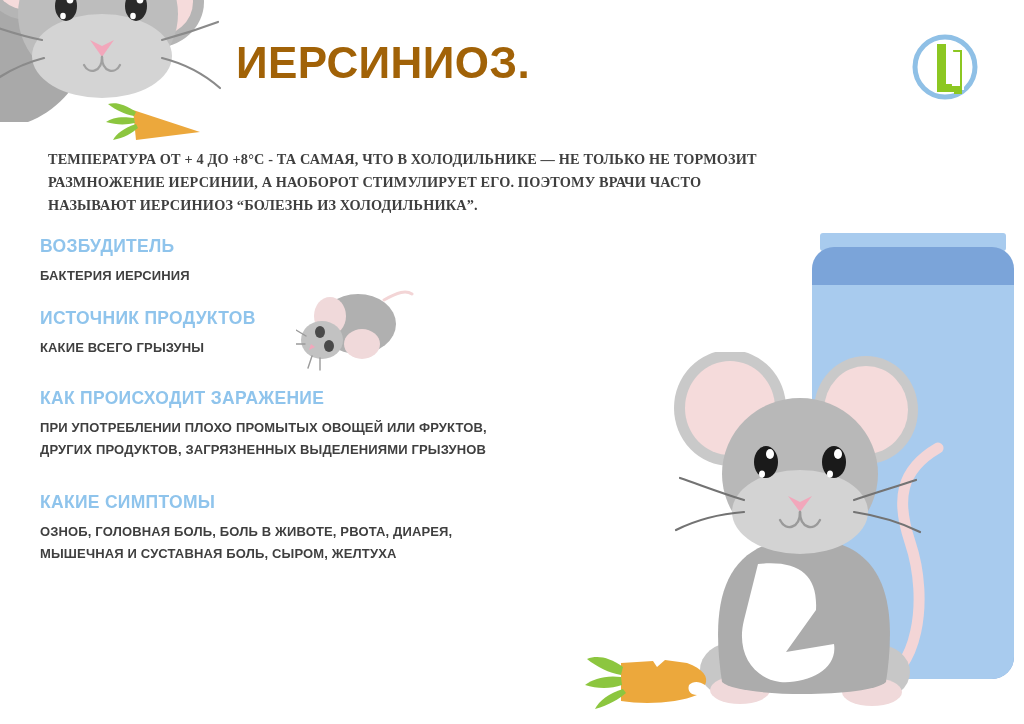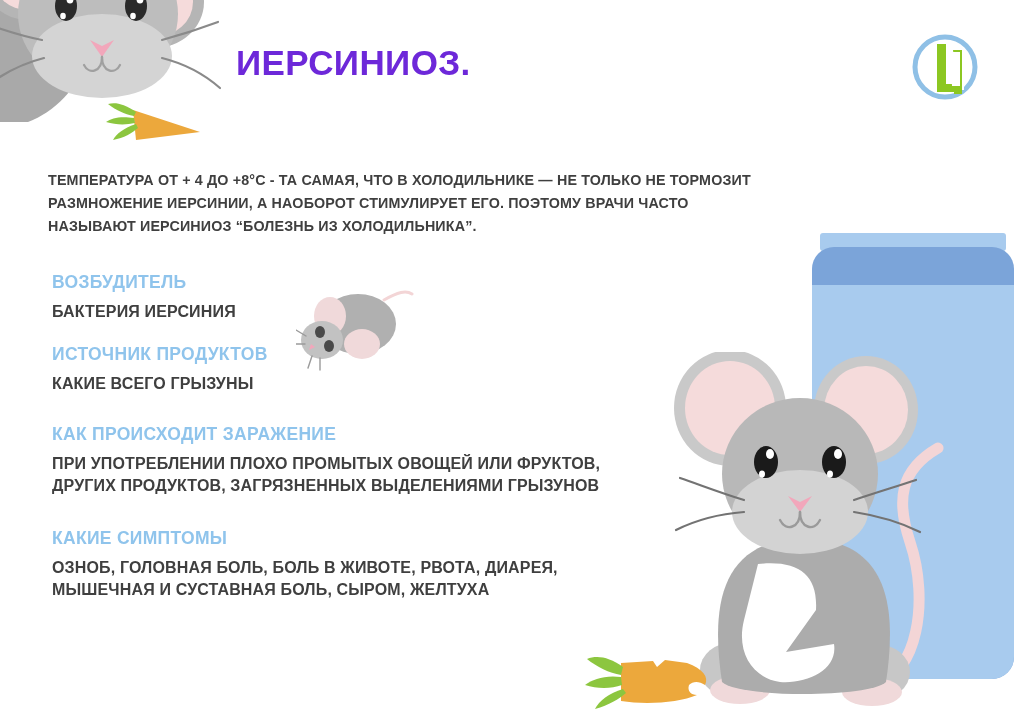--- a/index.html
+++ b/index.html
@@ -38,63 +38,63 @@
   }
 
   
   #title {
     position: absolute;
     left: 236px;
     top: 41px;
     width: 660px;
   }
   #title .line {
-    color: #6d28d9;
-    font-size: 35px;
+    color: #a16207;
+    font-size: 44px;
     font-weight: bold;
     letter-spacing: 0.4px;
     line-height: 44px;
     white-space: nowrap;
   }
 
   #intro {
     position: absolute;
     left: 48px;
-    top: 169px;
+    top: 148px;
     width: 900px;
+    font-family: Liberation Serif, serif;
   }
   #intro .line {
     color: #3f3f3f;
     font-size: 14.3px;
     font-weight: bold;
     line-height: 23px;
     letter-spacing: 0.15px;
     white-space: nowrap;
   }
 
   #sections {
     position: absolute;
-    left: 52px;
+    left: 40px;
     top: 234px;
     width: 660px;
-    margin-top: 36px;
   }
   .section { margin-bottom: 20px; }
   .section-heading {
     color: #8fc4ec;
     font-size: 17.5px;
     font-weight: bold;
     letter-spacing: 0.3px;
     line-height: 24px;
     margin-bottom: 7px;
     white-space: nowrap;
   }
   .section-body .line {
     color: #3f3f3f;
-    font-size: 16px;
+    font-size: 13px;
     font-weight: bold;
     line-height: 22px;
     letter-spacing: 0.15px;
     white-space: nowrap;
   }
   .sp-sm { margin-bottom: 19px; }
   .sp-md { margin-bottom: 27px; }
   .sp-lg { margin-bottom: 29px; }
 </style>
 </head>

